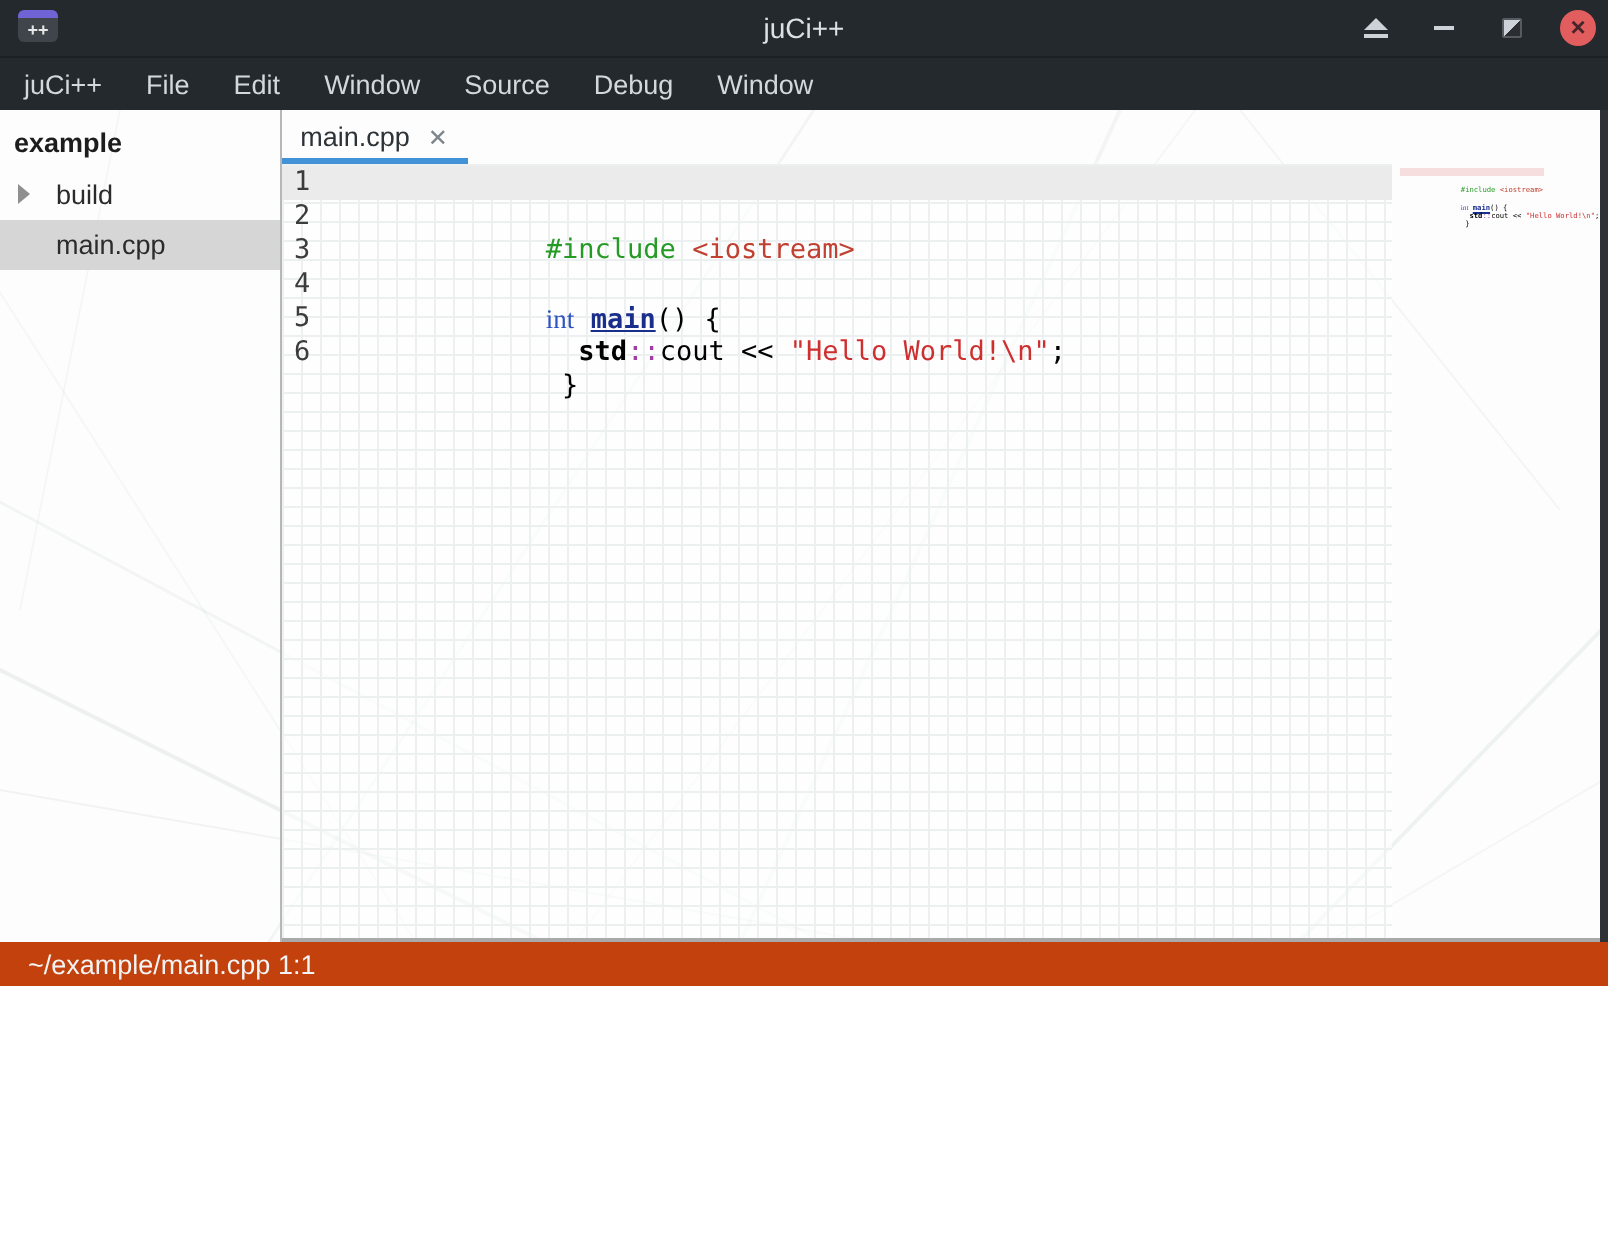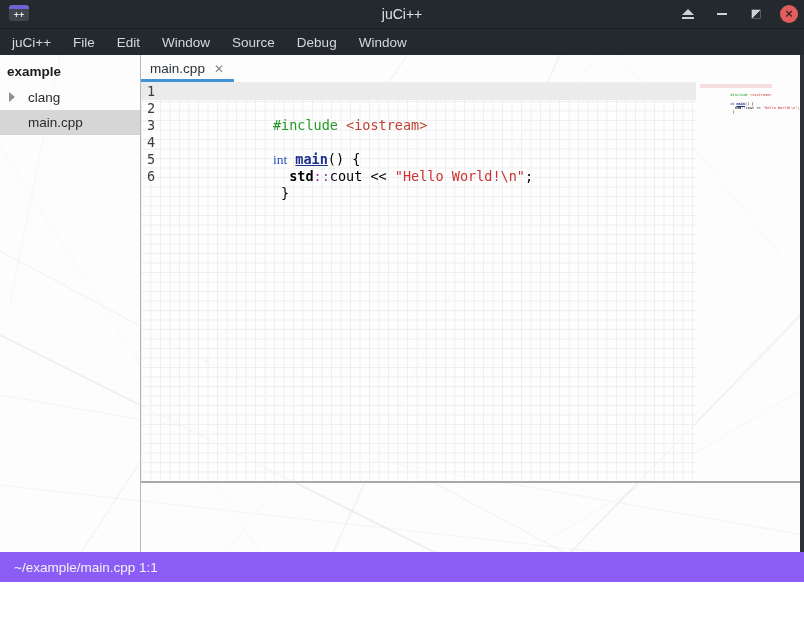--- a/index.html
+++ b/index.html
@@ -22,21 +22,21 @@
   .restore-sq { width:10px; height:10px; border-radius:1px;
                 background:linear-gradient(315deg,#2a2e33 50%,#ccd2d7 50%); border:1px solid #555b61; }
   .close-btn { width:18px; height:18px; border-radius:50%; background:#e25e5e; display:flex; align-items:center; justify-content:center; }
   .close-x { color:#46252a; font-size:13px; font-weight:bold; line-height:1; margin-top:-1px; }
 
   
   .menubar { height:27px; background:#24292e; border-top:1px solid #1c2025; display:flex; align-items:center; padding-left:1px; }
   .menu-item { color:#d3d8dc; font-size:13.5px; padding:0 11px; height:27px; display:flex; align-items:center; }
 
   
-  .body { position:relative; height:497px; display:flex; overflow:hidden; background:#fdfdfd; }
+  .body { position:relative; height:416px; display:flex; overflow:hidden; background:#fdfdfd; }
   .texture { position:absolute; inset:0; pointer-events:none; z-index:0; }
 
   
   .sidebar { position:relative; z-index:1; width:163px; border-right:1px solid #b7b7b7; background:transparent; padding-top:4px; }
   .tree-root { font-size:13.5px; font-weight:bold; color:#1d1d1d; padding:5px 8px 6px 7px; }
   .tree-item { position:relative; height:25px; display:flex; align-items:center; font-size:13.5px; color:#2b2b2b; }
   .tree-item .exp { visibility:hidden; position:absolute; left:9px; top:7px; width:0; height:0;
                     border-top:5px solid transparent; border-bottom:5px solid transparent; border-left:6px solid #8f8f8f; }
   .tree-item.has-exp .exp { visibility:visible; }
   .tree-item .lbl { margin-left:28px; white-space:nowrap; }
@@ -72,21 +72,21 @@
   .mini-line { display:flex; height:4.4px; line-height:4.4px; font-family:"DejaVu Sans Mono", monospace; font-size:3.6px; }
   .mini-line .code { white-space:pre; }
   .mini-line.current { background:#f6dede; width:fit-content; }
 
   .hdivider { height:2px; background:#a9a9a9; }
   .lowerpane { flex:1; background:transparent; }
 
   .right-strip { position:relative; z-index:1; width:5px; background:#2e3236; }
 
   
-  .statusbar { height:30px; background:#8b5cf6; display:flex; align-items:center; padding-left:14px; }
+  .statusbar { height:22px; background:#c2410c; display:flex; align-items:center; padding-left:14px; }
   .status-text { color:#f2f4f5; font-size:13.5px; }
 </style>
 </head>
 <body>
 
 <div class="window">
 
   <div class="titlebar">
     <div class="app-icon">++</div>
     <div class="win-title">juCi++</div>
@@ -142,21 +142,21 @@
         <line x1="60" y1="0" x2="10" y2="250" stroke-opacity="0.08" stroke-width="1"></line>
       </g>
     </svg>
 
     <aside class="sidebar">
       <div class="tree-root">example</div>
       <div>
 
           <div class="tree-item has-exp">
             <span class="exp"></span>
-            <span class="lbl">clang</span>
+            <span class="lbl">build</span>
           </div>
 
 
 
           <div class="tree-item selected">
 
             <span class="lbl">main.cpp</span>
           </div>
         </div>
     </aside>

